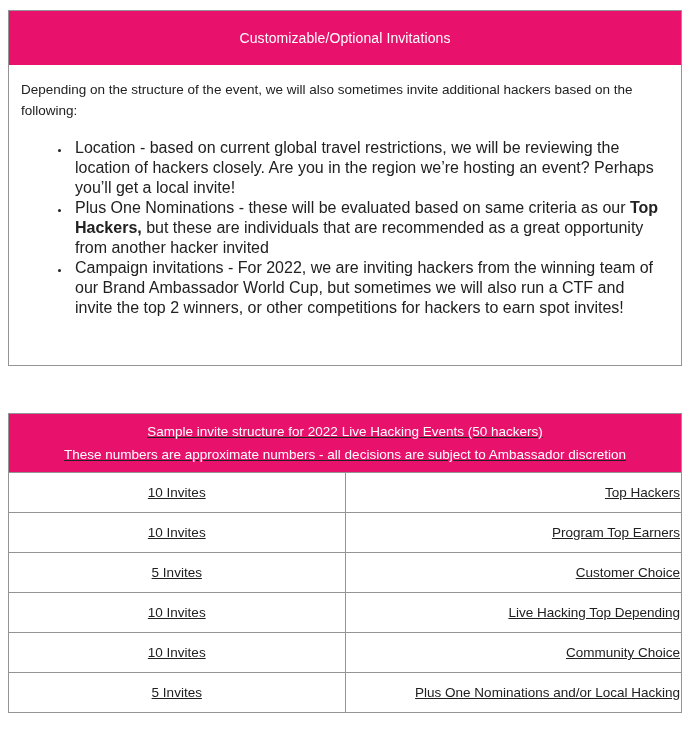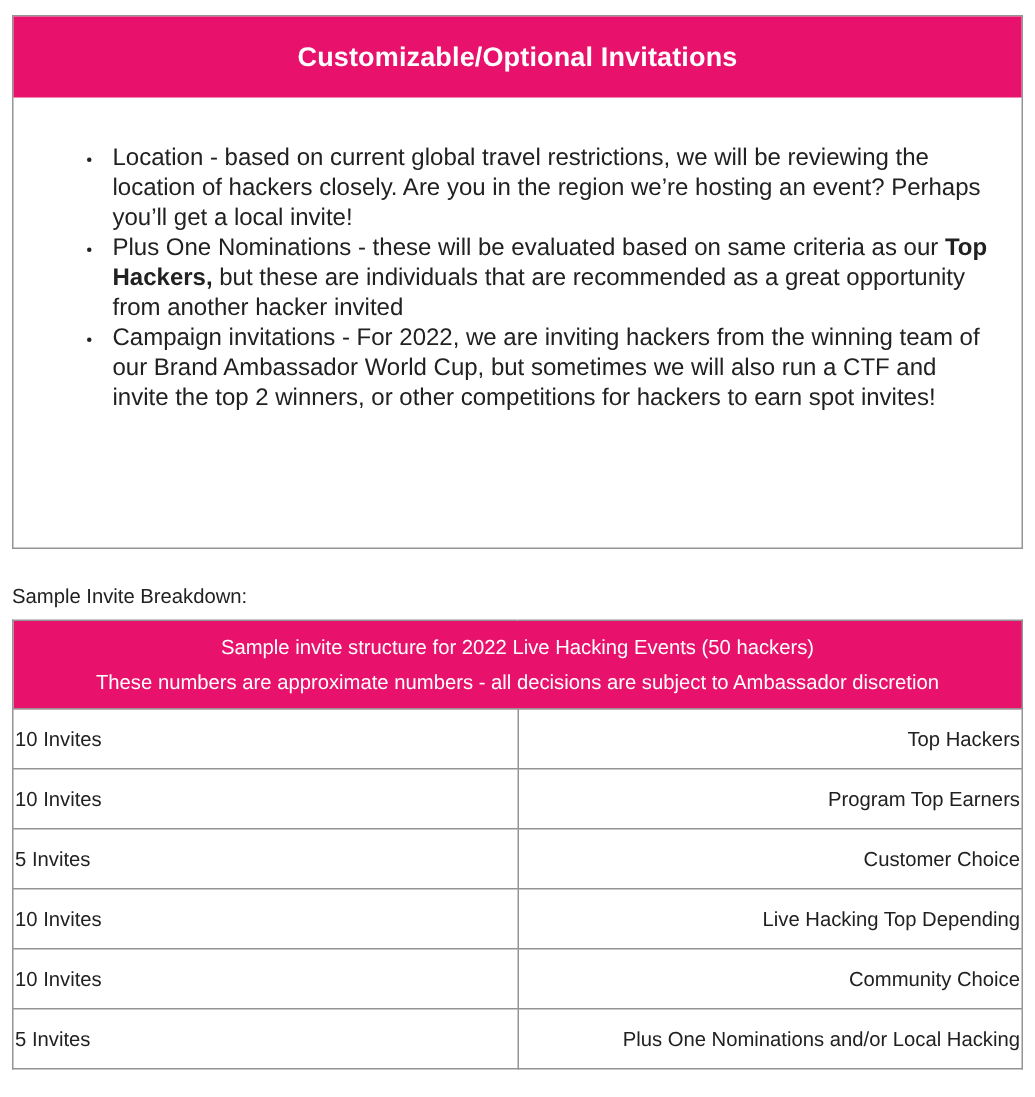--- a/index.html
+++ b/index.html
@@ -21,21 +21,21 @@
   .info-box{
     position:absolute;left:8px;top:10px;width:674px;height:356px;
     border:1px solid var(--border-gray);
     background:#fff;
   }
   .info-header{
     height:54px;background:var(--accent-pink);
     display:flex;align-items:center;justify-content:center;
   }
   .info-title{
-    color:#ffffff;font-weight:bold;font-size:18px;letter-spacing:.1px;
+    color:#ffffff;font-weight:normal;font-size:14px;letter-spacing:.1px;
   }
   .info-body{
     padding:14px 16px 0 12px;
     font-size:13.5px;line-height:21px;
   }
   .info-body p{margin:0;}
   .criteria-list{
     margin:17px 0 0 0;
     padding-left:50px;
     list-style:disc;
@@ -49,56 +49,56 @@
 
   
   .breakdown-label{
     position:absolute;left:8px;top:389px;
     font-size:13.5px;line-height:18px;
   }
 
   
   .invite-table{
     position:absolute;left:8px;top:413px;width:674px;
-    border-collapse:collapse;table-layout:fixed;
+    border-collapse:collapse;table-layout:fixed;text-decoration:underline;
   }
   .invite-table th{
     background:var(--accent-pink);color:#ffffff;font-weight:normal;
     text-align:center;font-size:13.5px;line-height:23px;
     padding:6px 24px;height:58px;
     border:1px solid var(--border-gray);
   }
   .invite-table td{
     border:1px solid var(--border-gray);
     height:40px;font-size:13.5px;vertical-align:middle;
     background:#fff;
   }
-  td.col-invites{width:160px;text-align:left;}
+  td.col-invites{width:160px;text-align:center;}
   td.col-category{text-align:right;padding-left:20px;}
   .header-line{display:block;}
 </style>
 </head>
 <body>
 
 <div class="page">
 
   <div class="info-box">
     <div class="info-header">
       <span class="info-title">Customizable/Optional Invitations</span>
     </div>
     <div class="info-body">
+      <p>Depending on the structure of the event, we will also sometimes invite additional hackers based on the following:</p>
       <ul class="criteria-list">
         <li><span>Location - based on current global travel restrictions, we will be reviewing the location of hackers closely. Are you in the region we’re hosting an event? Perhaps you’ll get a local invite!</span><span class="bold-inline"></span><span></span></li>
         <li><span>Plus One Nominations - these will be evaluated based on same criteria as our </span><span class="bold-inline">Top Hackers,</span><span> but these are individuals that are recommended as a great opportunity from another hacker invited</span></li>
         <li><span>Campaign invitations - For 2022, we are inviting hackers from the winning team of our Brand Ambassador World Cup, but sometimes we will also run a CTF and invite the top 2 winners, or other competitions for hackers to earn spot invites!</span><span class="bold-inline"></span><span></span></li>
       </ul>
     </div>
   </div>
 
-  <div class="breakdown-label">Sample Invite Breakdown:</div>
 
   <table class="invite-table">
     <thead>
       <tr>
         <th colspan="2">
           <span class="header-line">Sample invite structure for 2022 Live Hacking Events (50 hackers)</span>
           <span class="header-line">These numbers are approximate numbers - all decisions are subject to Ambassador discretion</span>
         </th>
       </tr>
     </thead>

